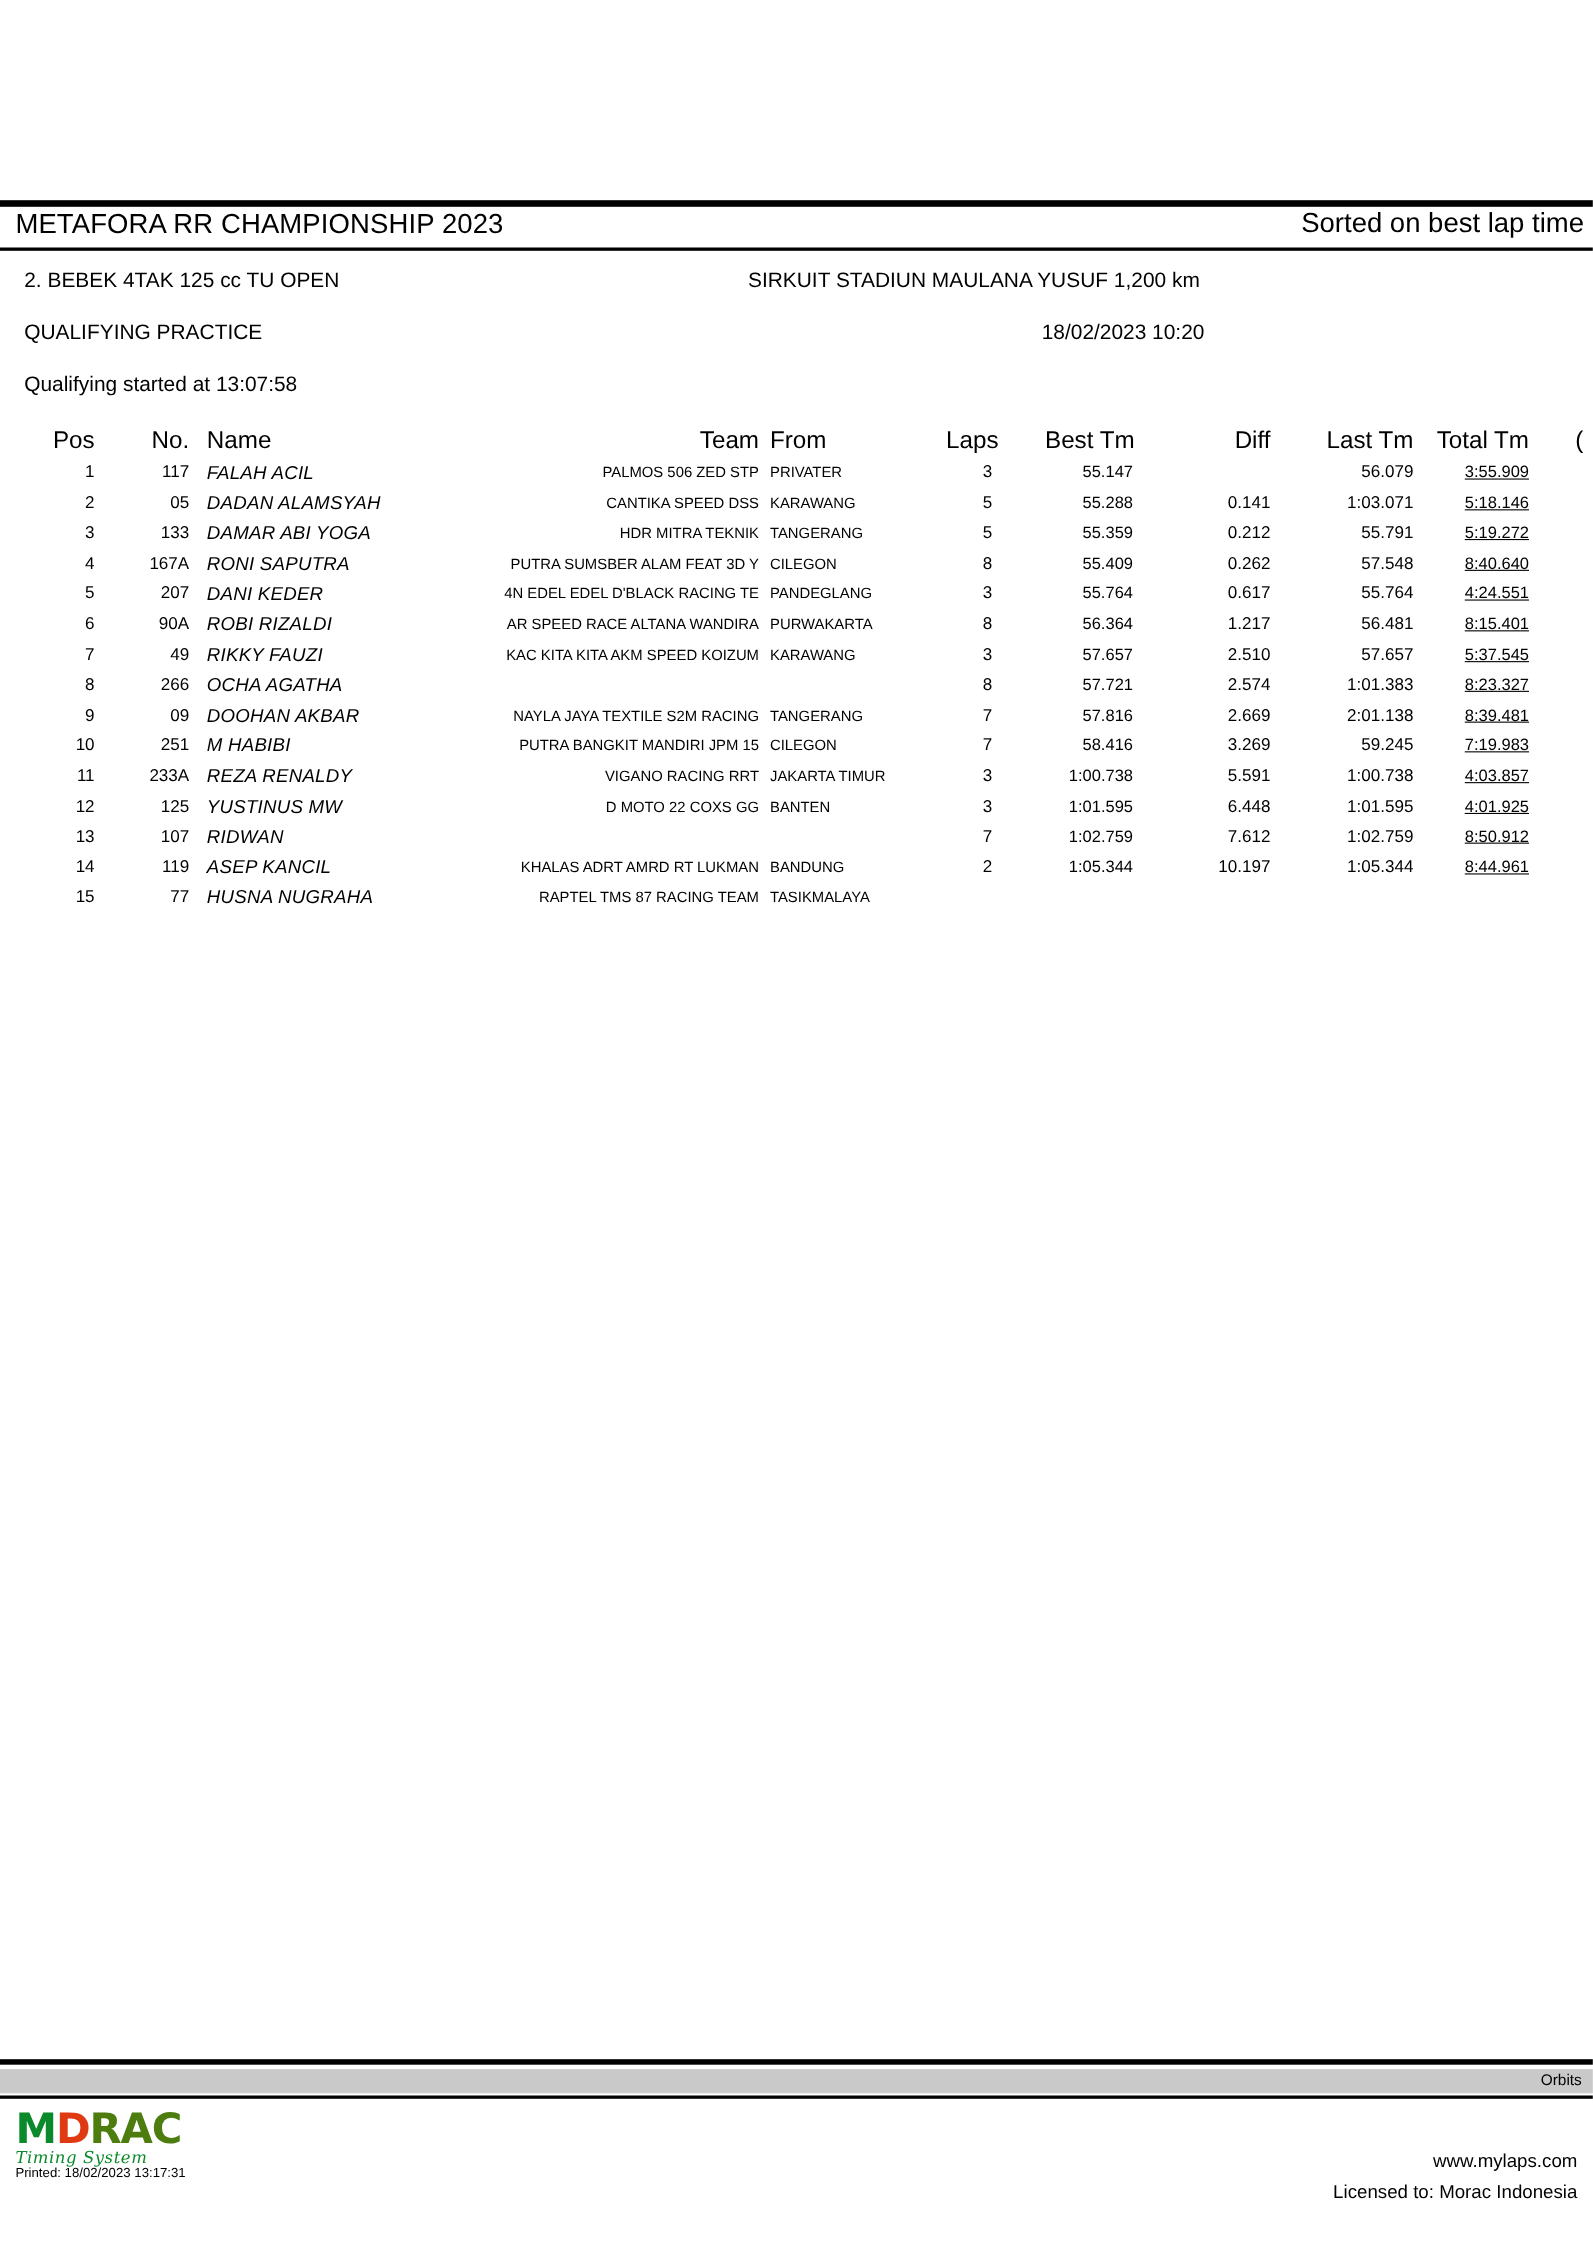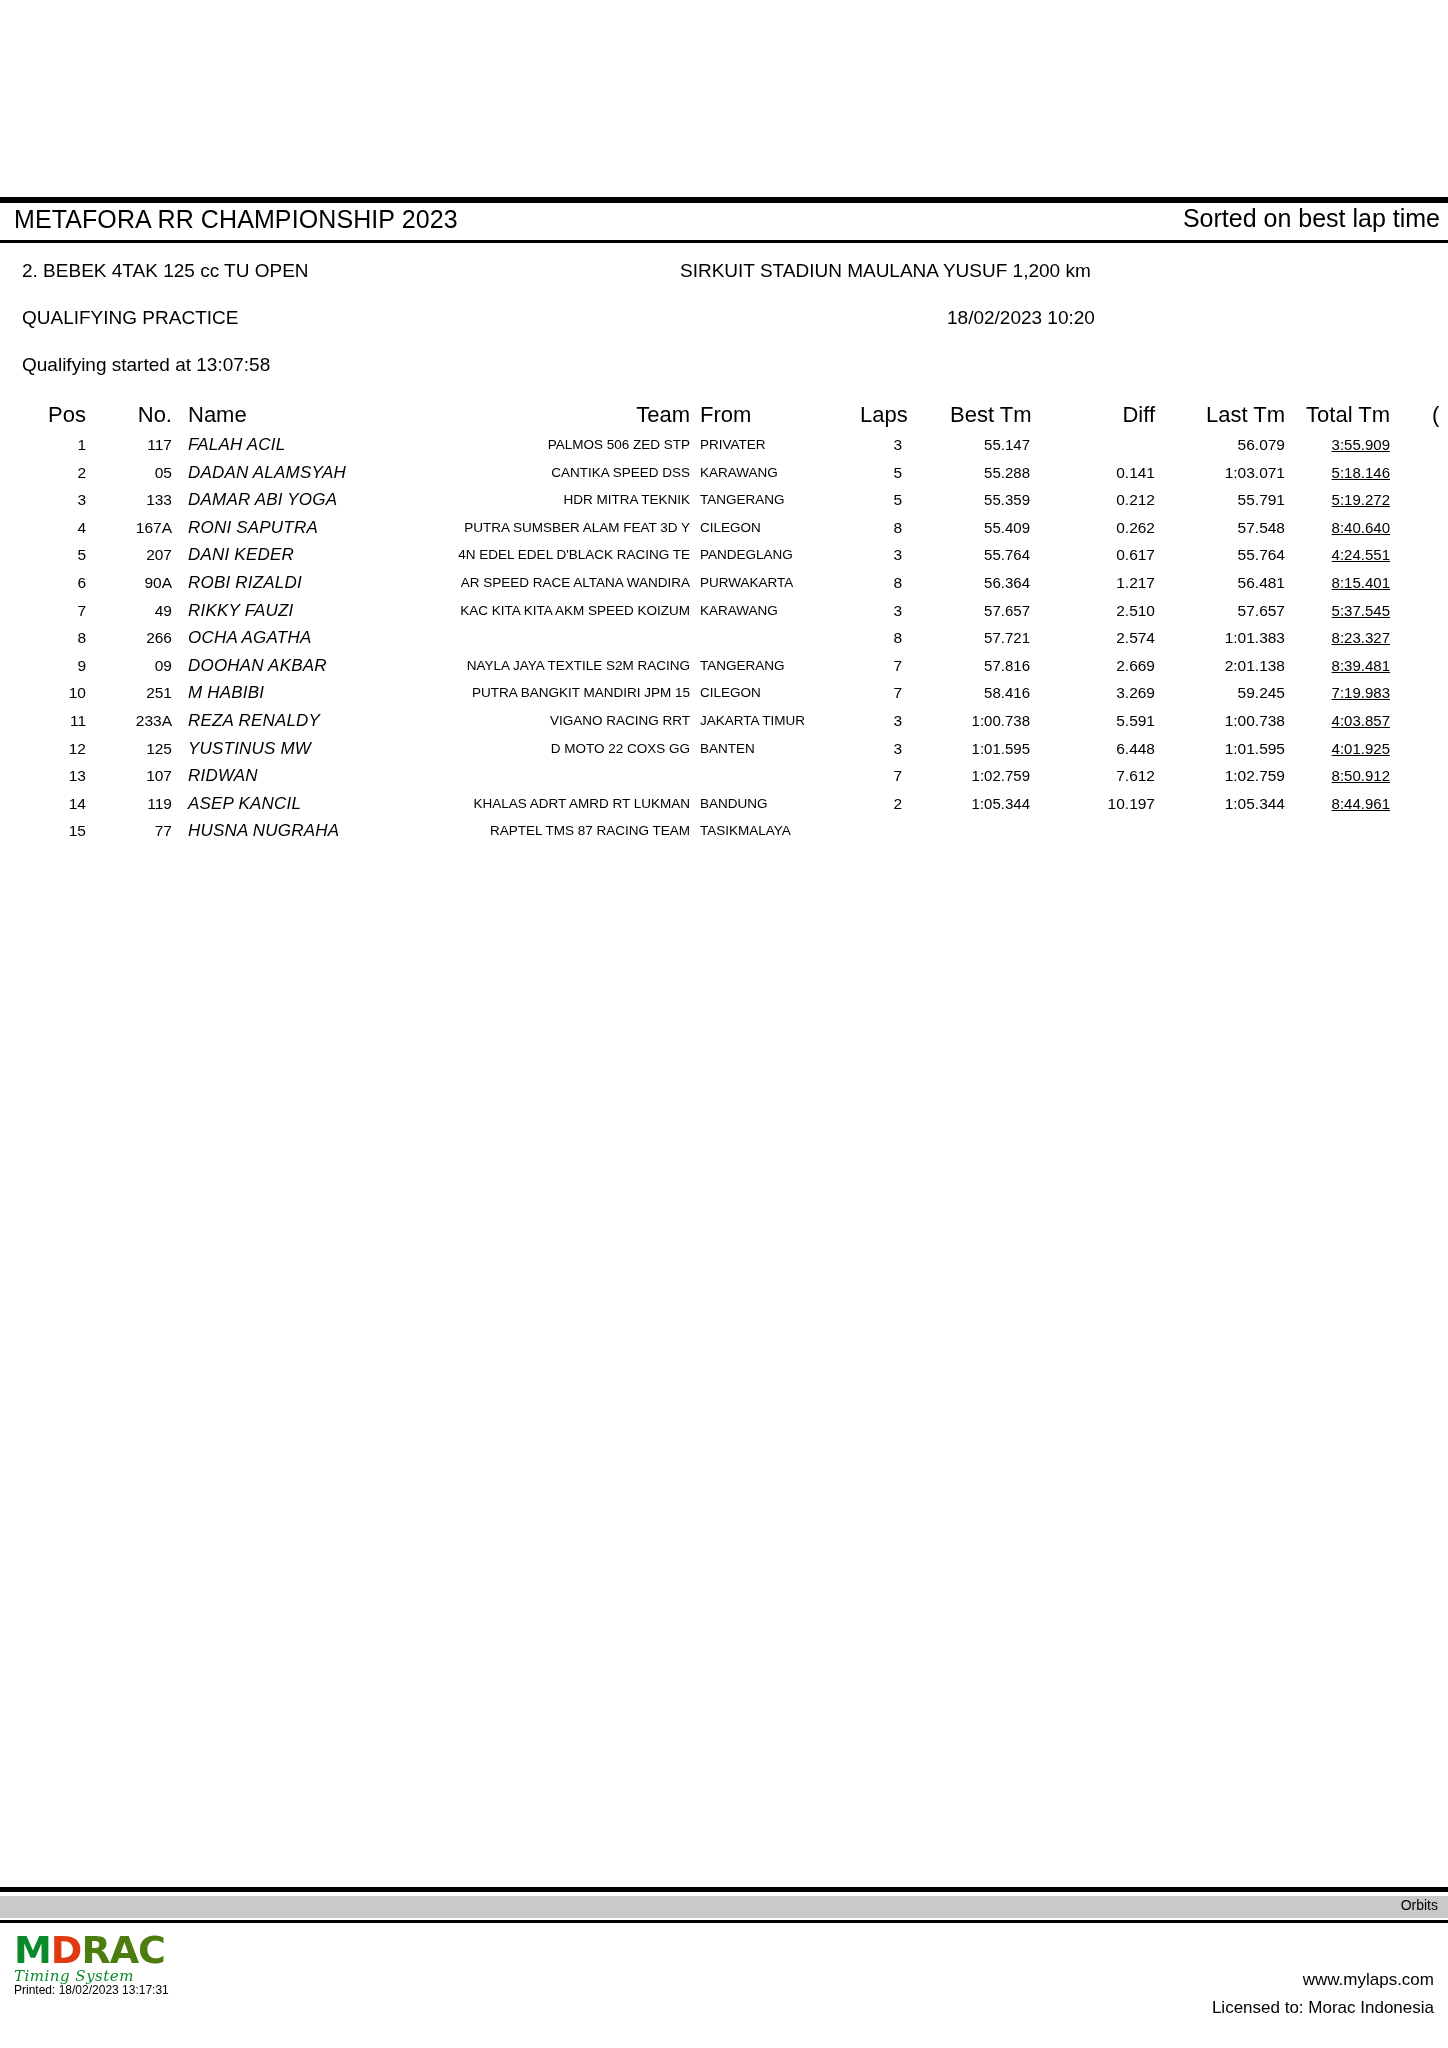--- a/index.html
+++ b/index.html
@@ -13,21 +13,20 @@
     font-family: "Liberation Sans", sans-serif;
     color: #000000;
     position: relative;
     overflow: hidden;
   }
   .page {
     position: absolute;
     left: 0; top: 0;
     width: 1448px;
     height: 1784px;
-    margin-top: 15px;
   }
   
   .rule-top-thick {
     position: absolute;
     left: 0; right: 0;
     top: 182px;
     height: 6px;
     background: #000;
   }
   .rule-top-thin {

